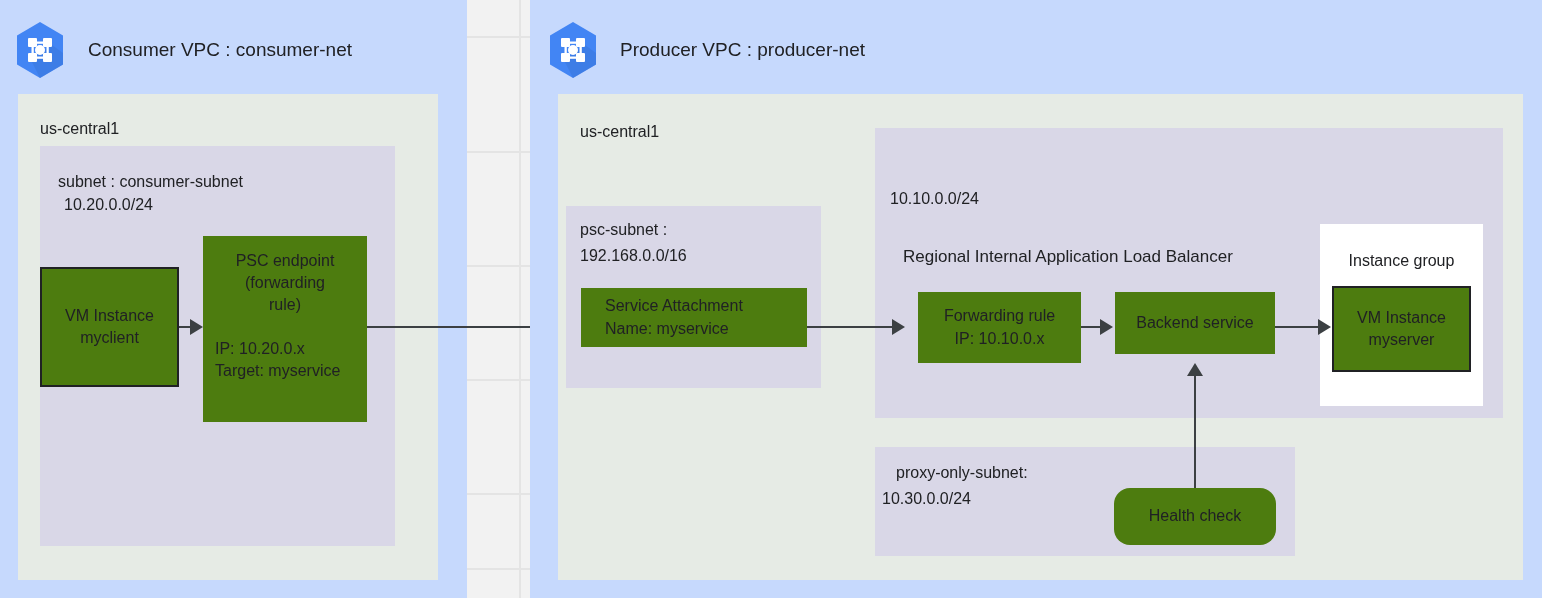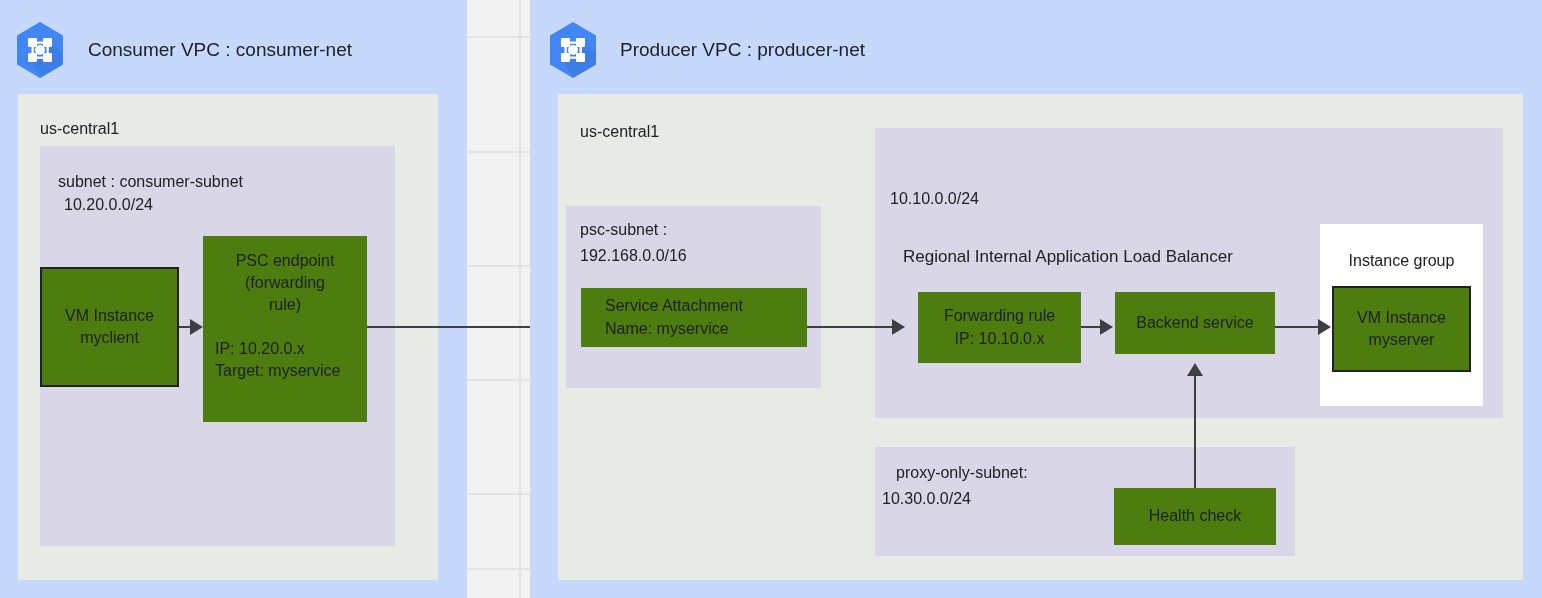--- a/index.html
+++ b/index.html
@@ -267,21 +267,21 @@
 
   <div class="abs node bordered" style="left:1332px; top:286px; width:139px; height:86px;">
     <div class="node-line">VM Instance</div>
     <div class="node-line">myserver</div>
   </div>
 
   <div class="abs subnet-panel" style="left:875px; top:447px; width:420px; height:109px;"></div>
   <div class="abs subnet-label" style="left:882px; top:462px;margin-left:14px;">proxy-only-subnet:</div>
   <div class="abs subnet-label" style="left:882px; top:488px;">10.30.0.0/24</div>
 
-  <div class="abs node" style="left:1114px; top:488px; width:162px; height:57px;">
+  <div class="abs node" style="left:1114px; top:488px; width:162px; height:57px;border-radius:16px;">
     <div class="node-line">Health check</div>
   </div>
 
   <div class="abs conn-line-h" style="left:807px; top:326px; width:88px;"></div>
   <div class="abs arrow-right" style="left:892px; top:319px;"></div>
 
   <div class="abs conn-line-h" style="left:1081px; top:326px; width:22px;"></div>
   <div class="abs arrow-right" style="left:1100px; top:319px;"></div>
 
   <div class="abs conn-line-h" style="left:1275px; top:326px; width:47px;"></div>

